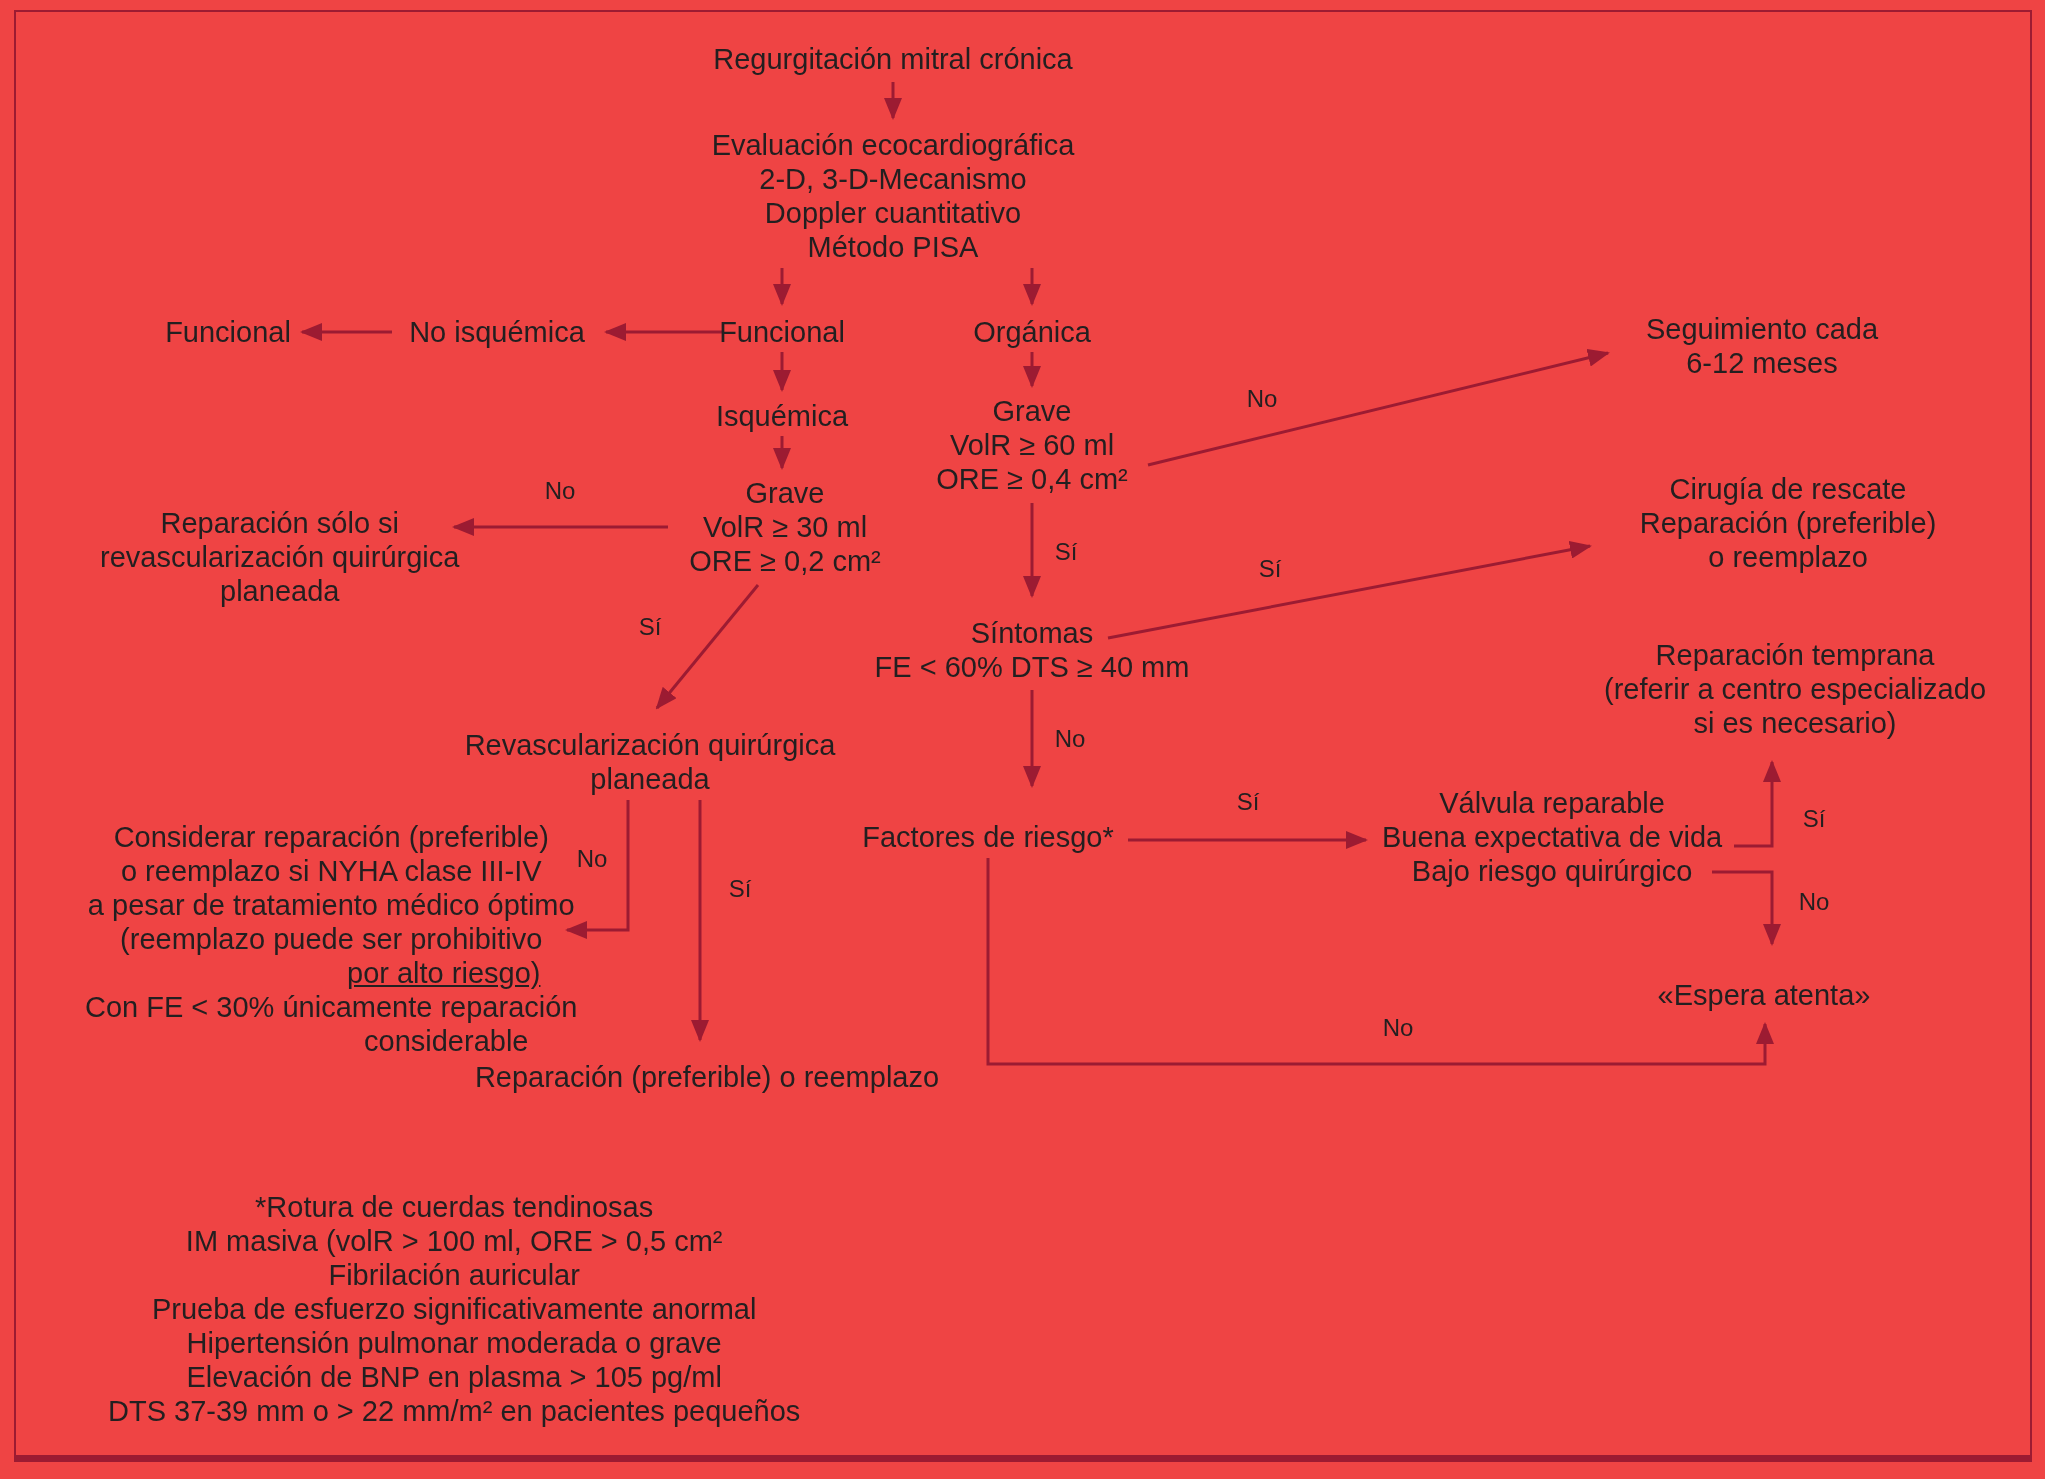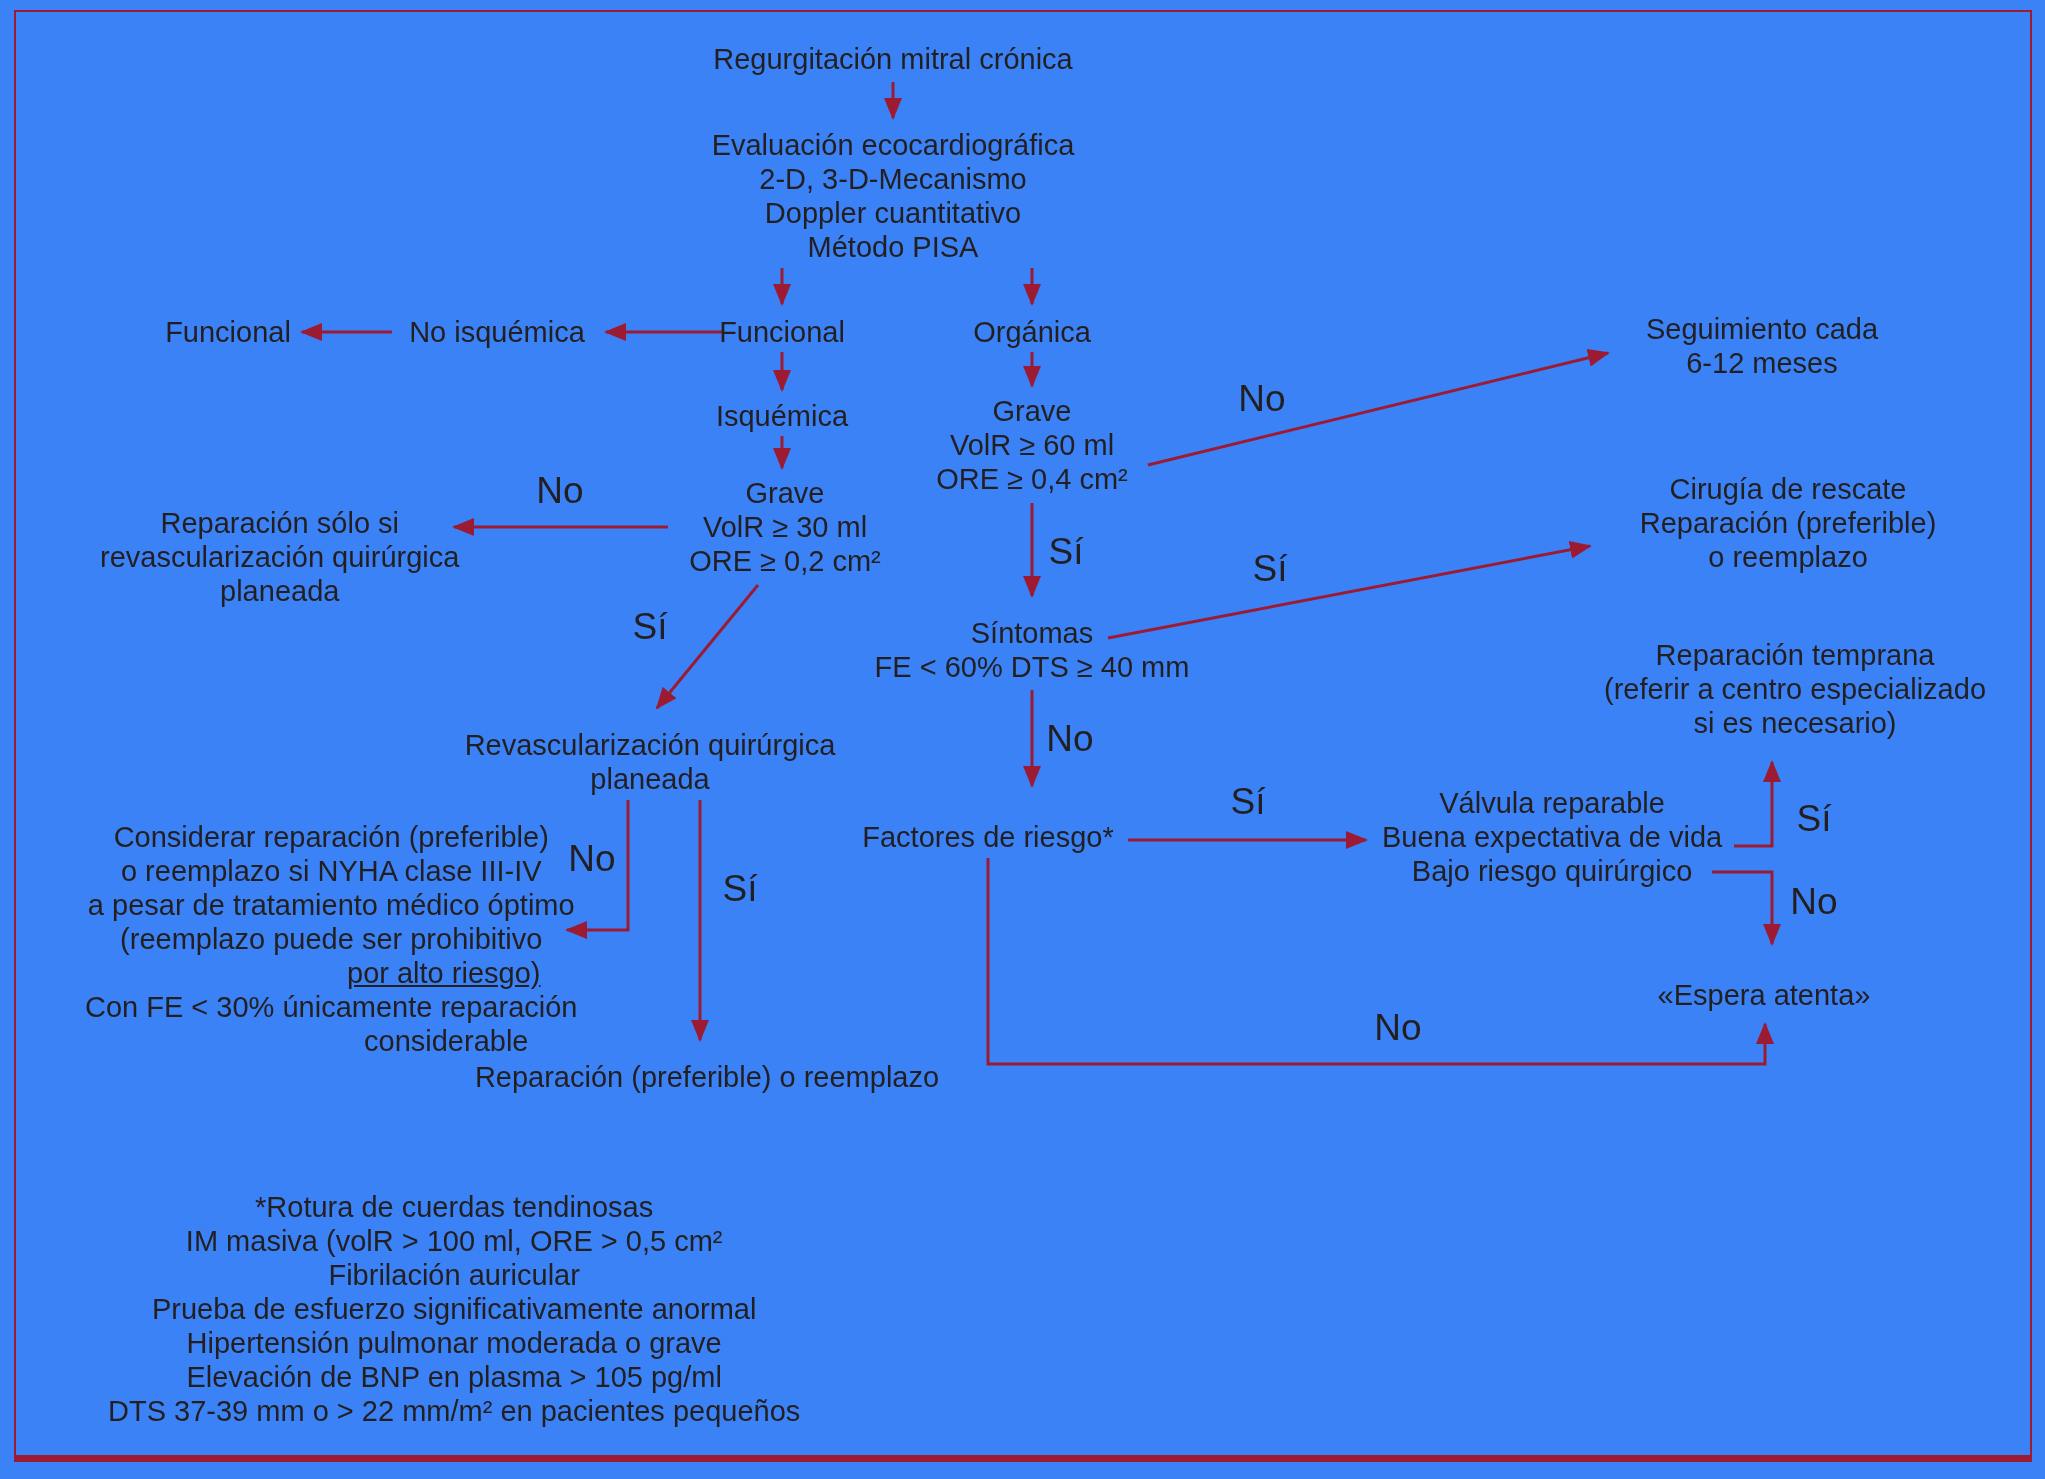--- a/index.html
+++ b/index.html
@@ -1,19 +1,19 @@
 <!DOCTYPE html>
 <html><head>
 <meta charset="utf-8">
 <style>
   html,body{margin:0;padding:0;background:#fff;}
   #canvas{
     position:relative;
     width:2045px;height:1479px;
-    background:#3b82f6;
+    background:#ef4444;
     font-family:"Liberation Sans", sans-serif;
     color:#231f20;
     overflow:hidden;
   }
   #frame{
     position:absolute;
     left:14px;top:10px;right:13px;bottom:17px;
     border:2px solid #9c1b32;
     border-bottom-width:7px;
     pointer-events:none;
@@ -22,21 +22,21 @@
   .node{
     position:absolute;
     font-size:29px;
     line-height:34px;
     white-space:nowrap;
   }
   .n-center{transform:translateX(-50%);text-align:center;}
   .n-left{text-align:center;}
   .elabel{
     position:absolute;
-    font-size:37px;line-height:32px;
+    font-size:24px;line-height:32px;
     transform:translateX(-50%);
     white-space:nowrap;
   }
   
   #node-root{left:893px;top:42px}
   #node-evaluacion{left:893px;top:128px}
   #node-funcional{left:782px;top:315px}
   #node-organica{left:1032px;top:315px}
   #node-no-isquemica{left:497px;top:315px}
   #node-variable{left:228px;top:315px}

